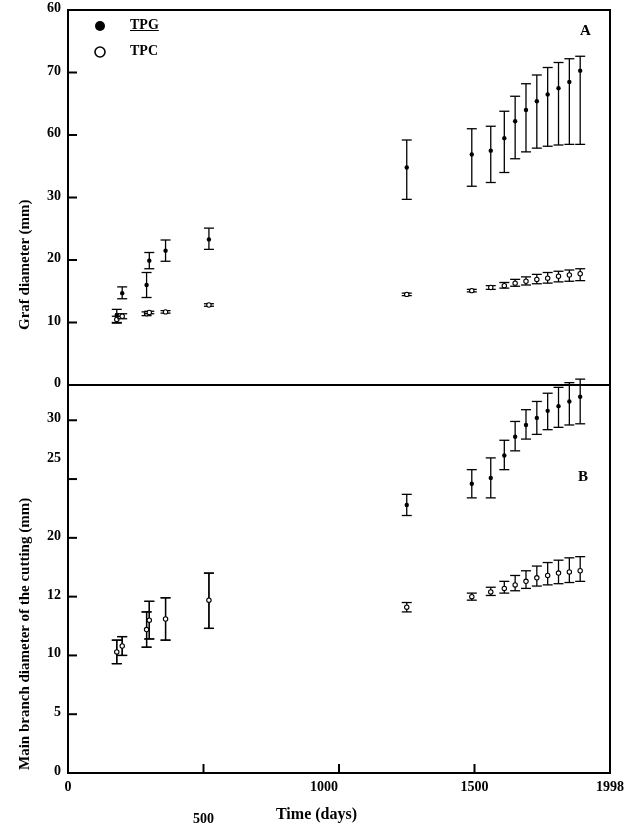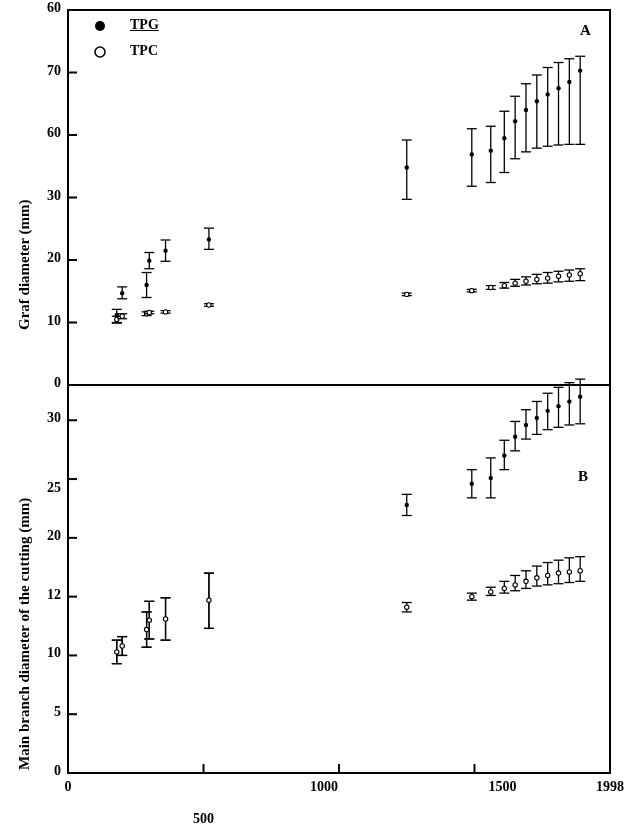--- a/index.html
+++ b/index.html
@@ -50,20 +50,21 @@
 </style>
 </head>
 <body>
 
 <div id="root">
 
   <div class="axis-label" id="ylabel-a" style="left:16px;top:330px;">Graf diameter (mm)</div>
 
   <div class="axis-label" id="ylabel-b" style="left:16px;top:770px;">Main branch diameter of the cutting (mm)</div>
 
+  <div class="axis-label" id="xlabel">Time (days)</div>
 
   <div class="panel-letter" style="left:580px;top:22px;">A</div>
   <div class="panel-letter" style="left:578px;top:468px;">B</div>
 
   <div class="legend-text" style="left:130px;top:17px;text-decoration:underline;">TPG</div>
   <div class="legend-text" style="left:130px;top:43px;">TPC</div>
 
   <svg id="plot" width="633" height="830">
       <rect x="68" y="10" width="542" height="375" fill="none" stroke="#000" stroke-width="2"></rect>
       <rect x="68" y="385" width="542" height="388" fill="none" stroke="#000" stroke-width="2"></rect>
@@ -506,21 +507,21 @@
       <div class="tick-text" style="left: 61px; top: 250px; transform: translateX(-100%);">20</div>
       <div class="tick-text" style="left: 61px; top: 187.5px; transform: translateX(-100%);">30</div>
       <div class="tick-text" style="left: 61px; top: 125px; transform: translateX(-100%);">60</div>
       <div class="tick-text" style="left: 61px; top: 62.5px; transform: translateX(-100%);">70</div>
       <div class="tick-text" style="left: 61px; top: 0px; transform: translateX(-100%);">60</div>
       <div class="tick-text" style="left: 61px; top: 763px; transform: translateX(-100%);">0</div>
       <div class="tick-text" style="left: 61px; top: 704.212px; transform: translateX(-100%);">5</div>
       <div class="tick-text" style="left: 61px; top: 645.424px; transform: translateX(-100%);">10</div>
       <div class="tick-text" style="left: 61px; top: 586.636px; transform: translateX(-100%);">12</div>
       <div class="tick-text" style="left: 61px; top: 527.848px; transform: translateX(-100%);">20</div>
-      <div class="tick-text" style="left: 61px; top: 480px; transform: translateX(-100%);">25</div>
+      <div class="tick-text" style="left: 61px; top: 450px; transform: translateX(-100%);">25</div>
       <div class="tick-text" style="left: 61px; top: 410.273px; transform: translateX(-100%);">30</div>
       <div class="tick-text" style="left: 68px; top: 779px; transform: translateX(-50%);">0</div>
       <div class="tick-text" style="left: 203.5px; top: 779px; transform: translateX(-50%); margin-top: 32px;">500</div>
       <div class="tick-text" style="left: 324px; top: 779px; transform: translateX(-50%);">1000</div>
-      <div class="tick-text" style="left: 474.5px; top: 779px; transform: translateX(-50%); margin-left: 28px;">1500</div>
+      <div class="tick-text" style="left: 474.5px; top: 779px; transform: translateX(-50%);">1500</div>
       <div class="tick-text" style="left: 610px; top: 779px; transform: translateX(-50%);">1998</div>
     </div>
 </div>
 
 </body></html>

